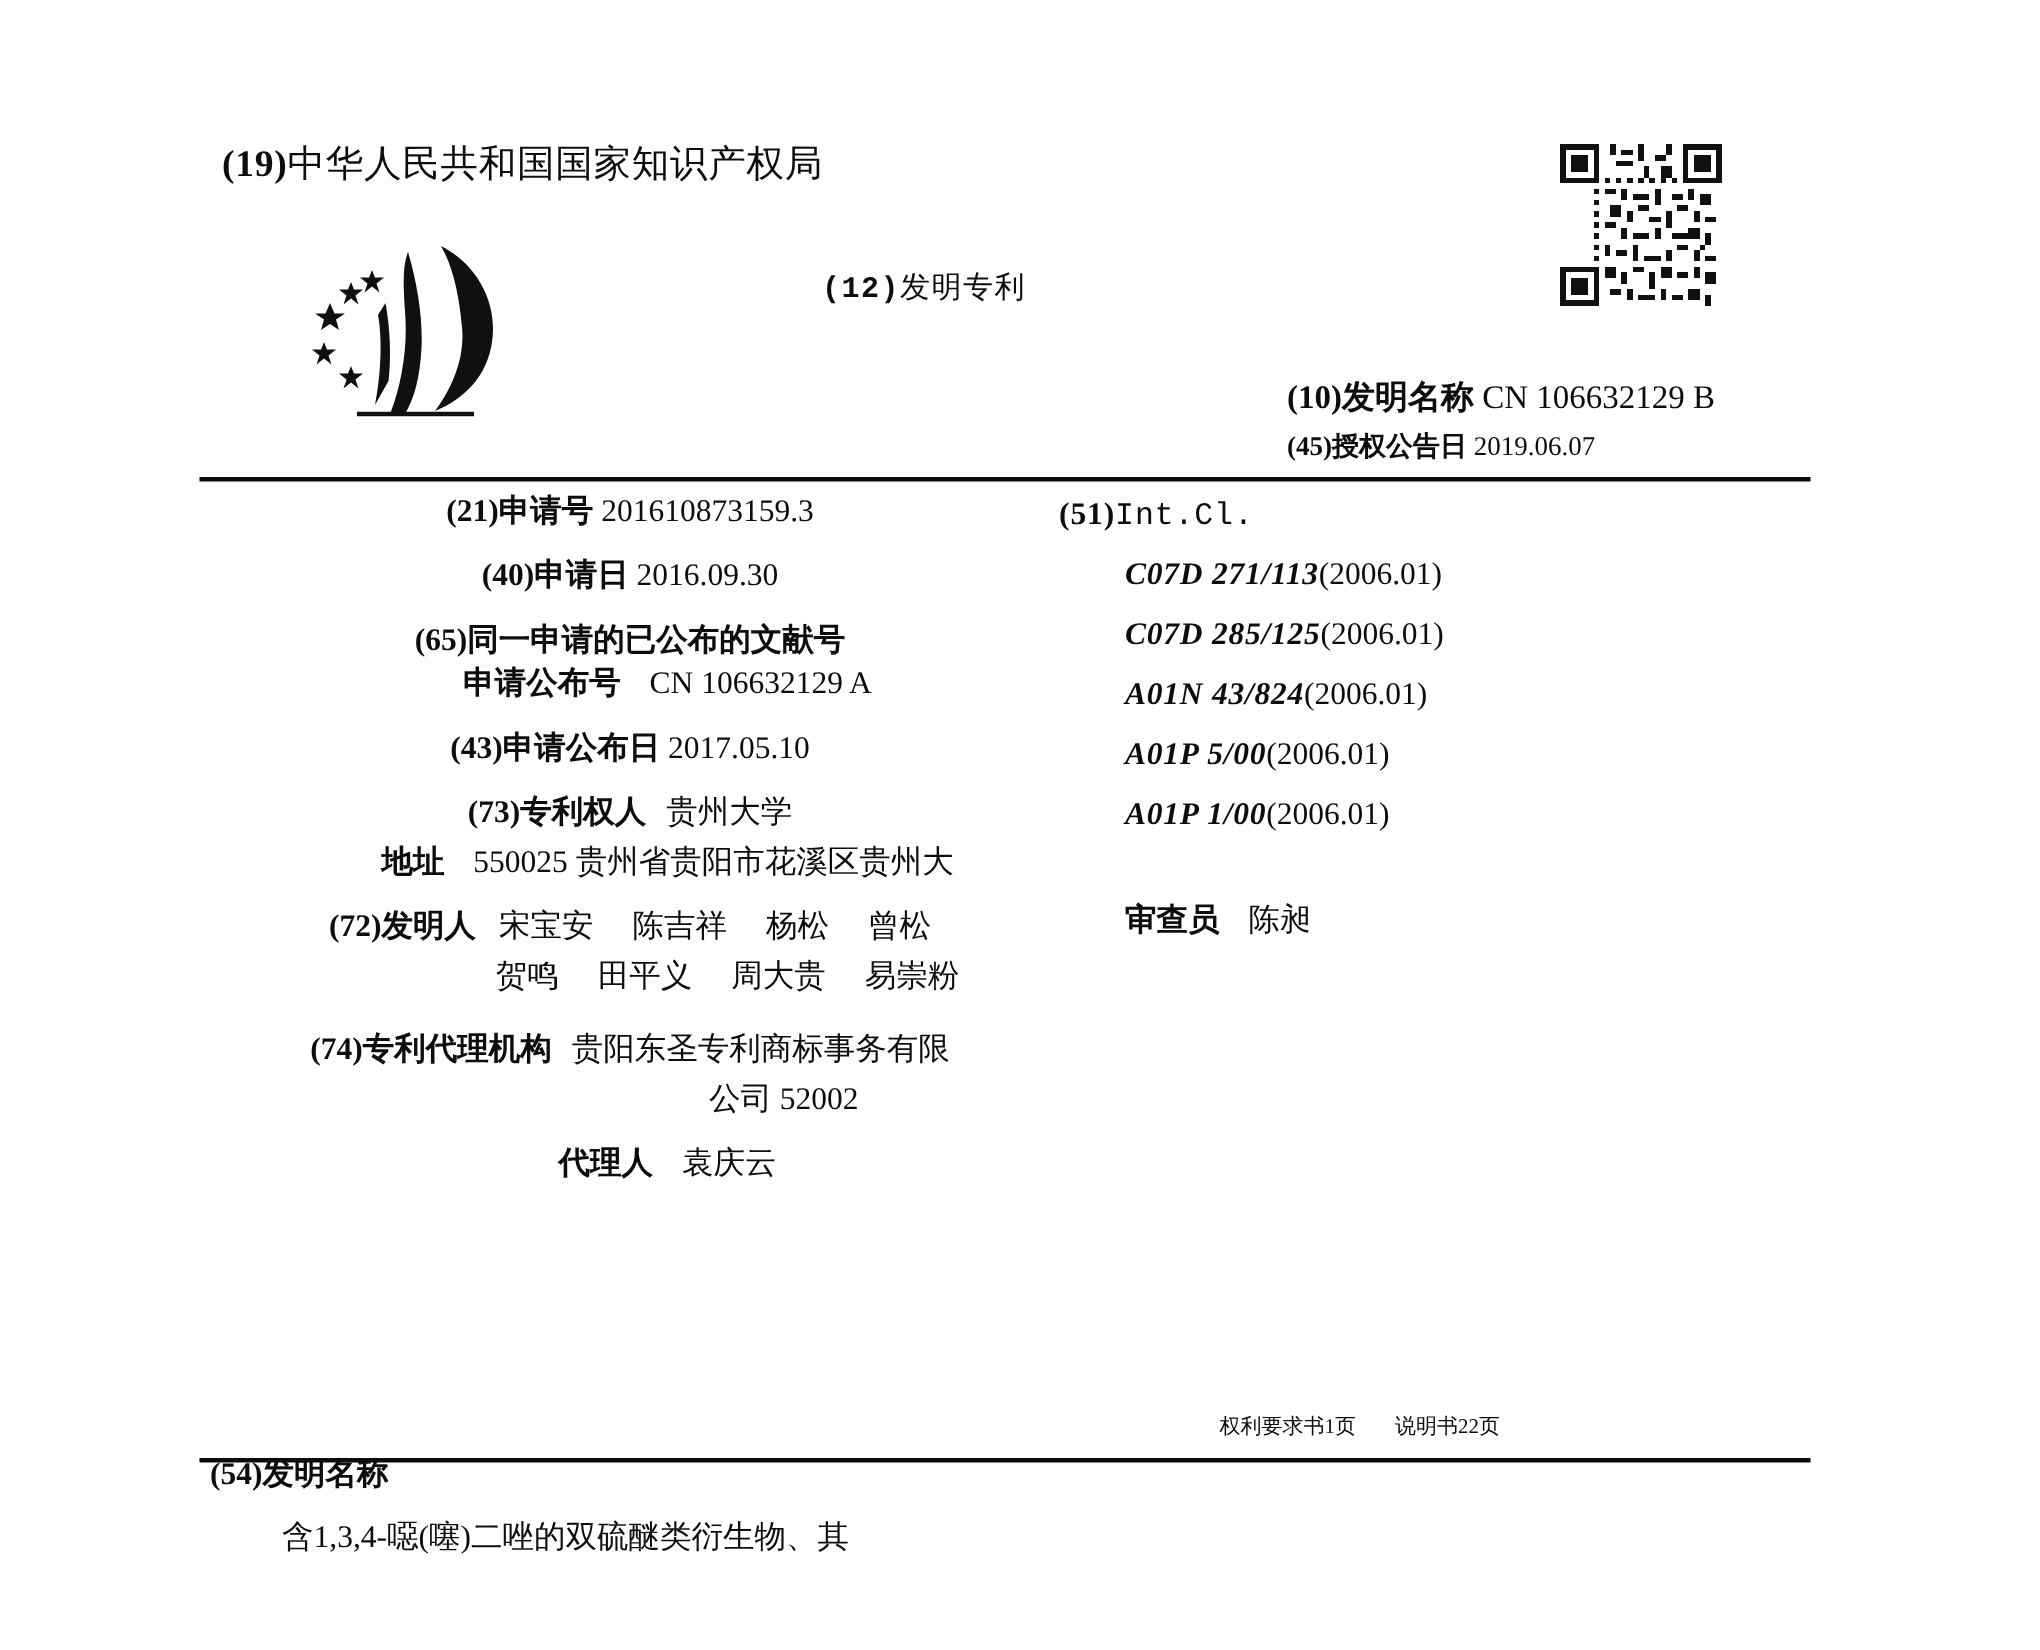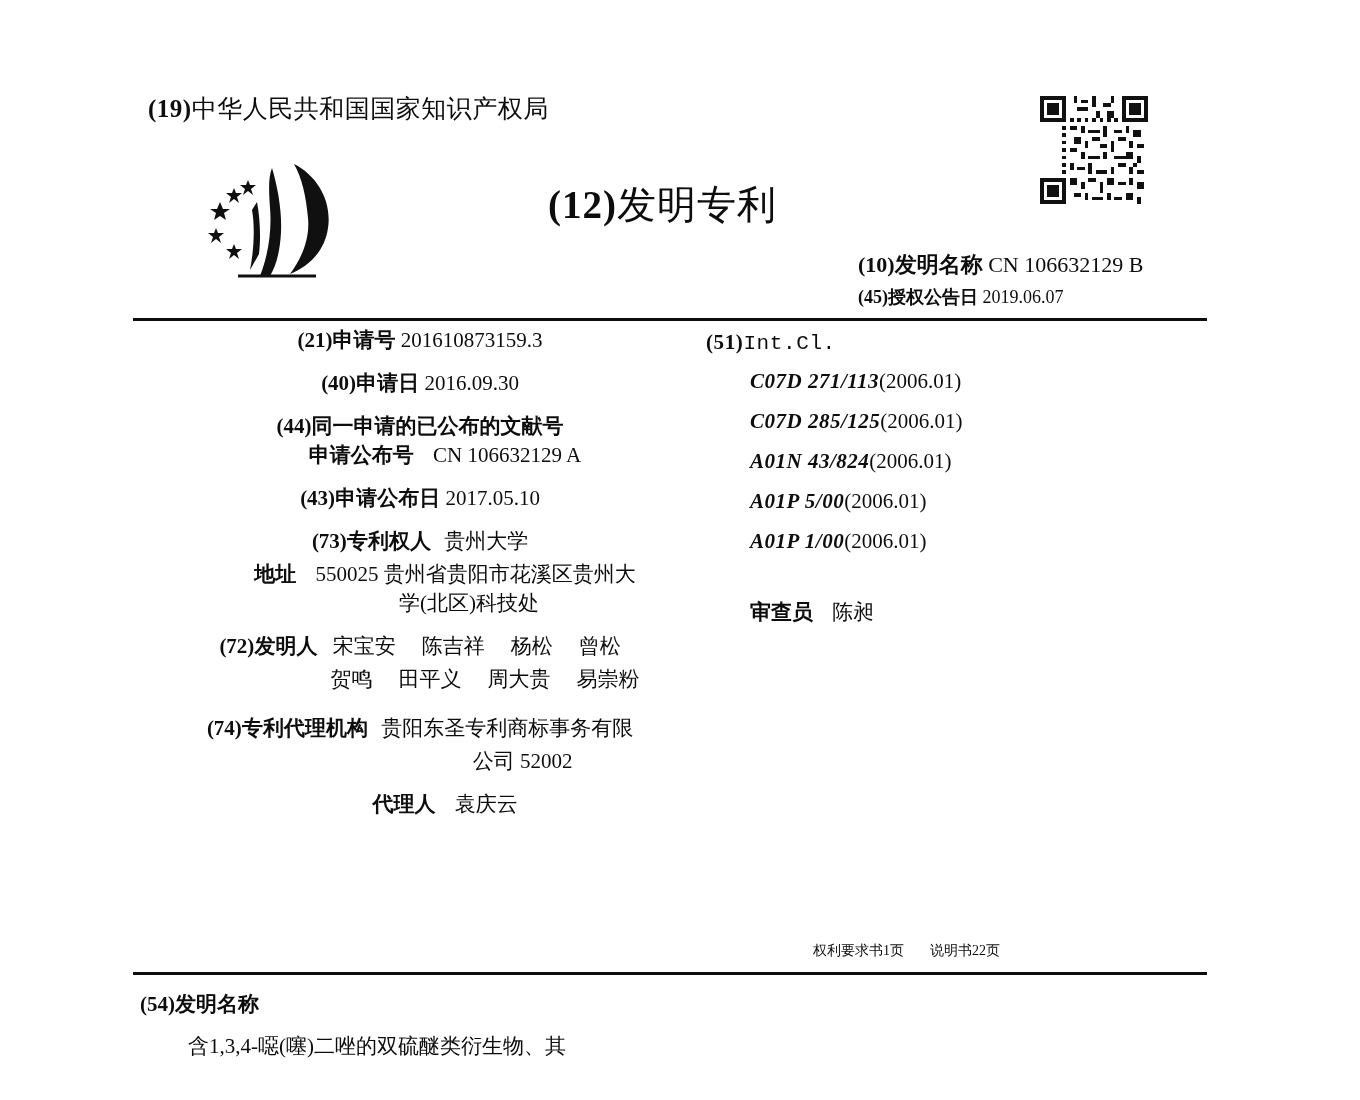--- a/index.html
+++ b/index.html
@@ -28,23 +28,24 @@
     left: 148px;
     top: 92px;
     font-size: 25px;
     letter-spacing: 0.5px;
     white-space: nowrap;
   }
   .kind-title {
     position: absolute;
     left: 548px;
     top: 178px;
-    font-size: 39px;
+    font-size: 20px;
     letter-spacing: 1px;
     white-space: nowrap;
+    font-family: Liberation Mono, monospace;
   }
 
   
   .emblem {
     position: absolute;
     left: 198px;
     top: 158px;
     width: 150px;
     height: 125px;
   }
@@ -169,21 +170,21 @@
     top: 942px;
     font-size: 14px;
     white-space: nowrap;
   }
   .pages-note .gap { display: inline-block; width: 26px; }
 
   
   .title-block {
     position: absolute;
     left: 140px;
-    top: 990px;
+    top: 968px;
     width: 700px;
     font-size: 21px;
   }
   .title-block .hdr { margin-bottom: 14px; white-space: nowrap; }
   .title-block .t1 { padding-left: 48px; margin-bottom: 8px; white-space: nowrap; }
   .title-block .t2 { padding-left: 0px; white-space: nowrap; }
 </style>
 </head>
 <body>
 
@@ -336,21 +337,21 @@
 
     <div class="field">
       <div class="ln">
         <span class="code">(40)</span><span class="lbl">申请日</span>
         <span class="val">2016.09.30</span>
       </div>
     </div>
 
     <div class="field">
       <div class="ln">
-        <span class="code">(44)</span><span class="lbl">同一申请的已公布的文献号</span>
+        <span class="code">(65)</span><span class="lbl">同一申请的已公布的文献号</span>
       </div>
       <div class="ln indent4">
         <span class="lbl">申请公布号</span>
         <span class="val" style="margin-left:14px">CN 106632129 A</span>
       </div>
     </div>
 
     <div class="field">
       <div class="ln">
         <span class="code">(43)</span><span class="lbl">申请公布日</span>
@@ -359,23 +360,20 @@
     </div>
 
     <div class="field">
       <div class="ln">
         <span class="code">(73)</span><span class="lbl">专利权人</span>
         <span class="val" style="margin-left:8px">贵州大学</span>
       </div>
       <div class="ln indent4" style="margin-top:12px">
         <span class="lbl">地址</span>
         <span class="val" style="margin-left:14px">550025 贵州省贵阳市花溪区贵州大</span>
-      </div>
-      <div class="ln" style="padding-left:98px">
-        <span class="val">学(北区)科技处</span>
       </div>
     </div>
 
     <div class="field">
       <div class="ln">
         <span class="code">(72)</span><span class="lbl">发明人</span>
         <span class="val" style="margin-left:10px">
           <span class="nm">宋宝安</span><span class="sp2"></span><span class="nm">陈吉祥</span><span class="sp2"></span><span class="nm">杨松</span><span class="sp2"></span><span class="nm">曾松</span>
         </span>
       </div>

